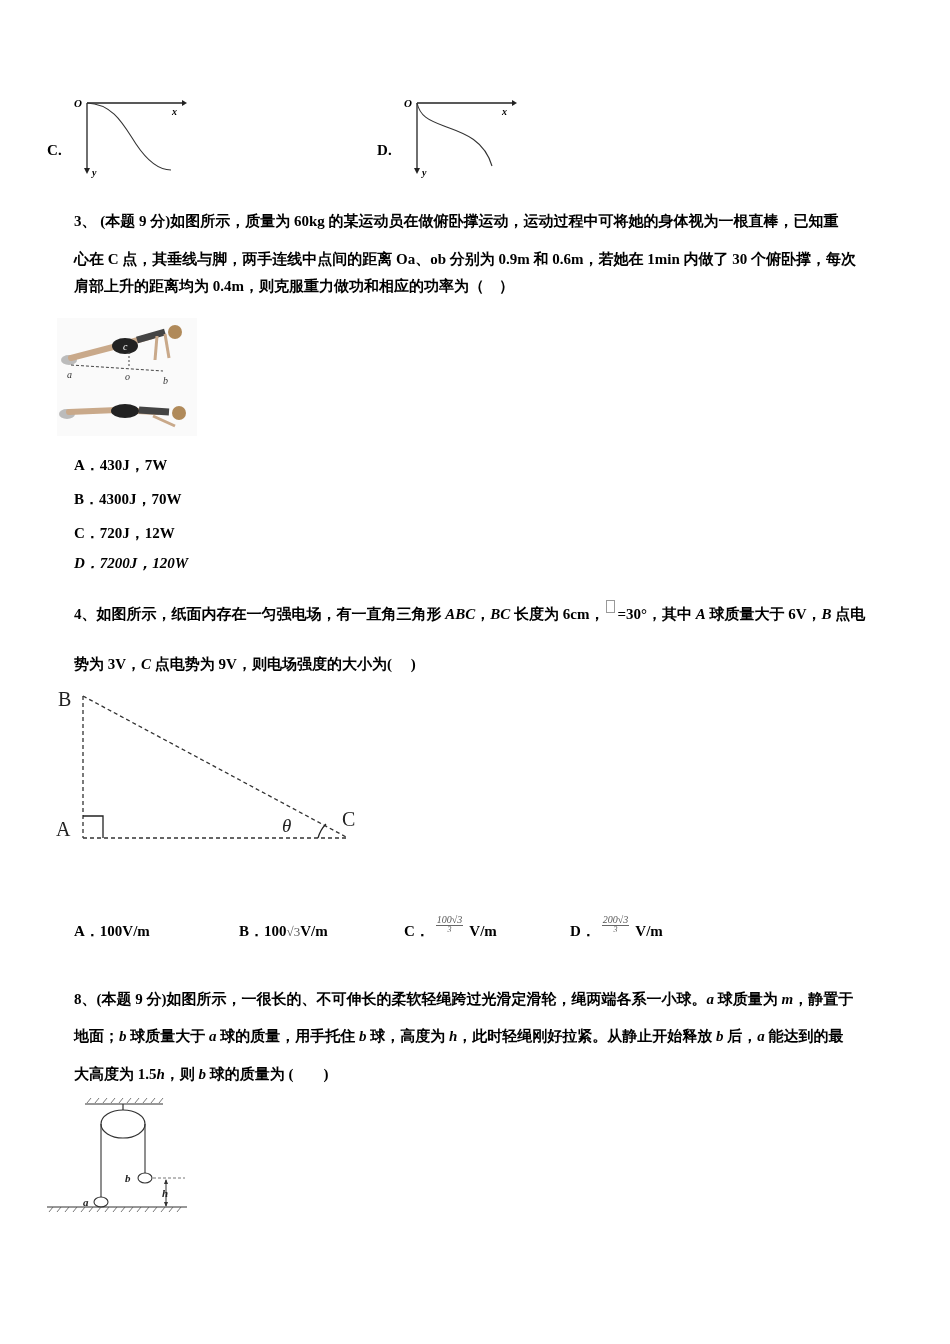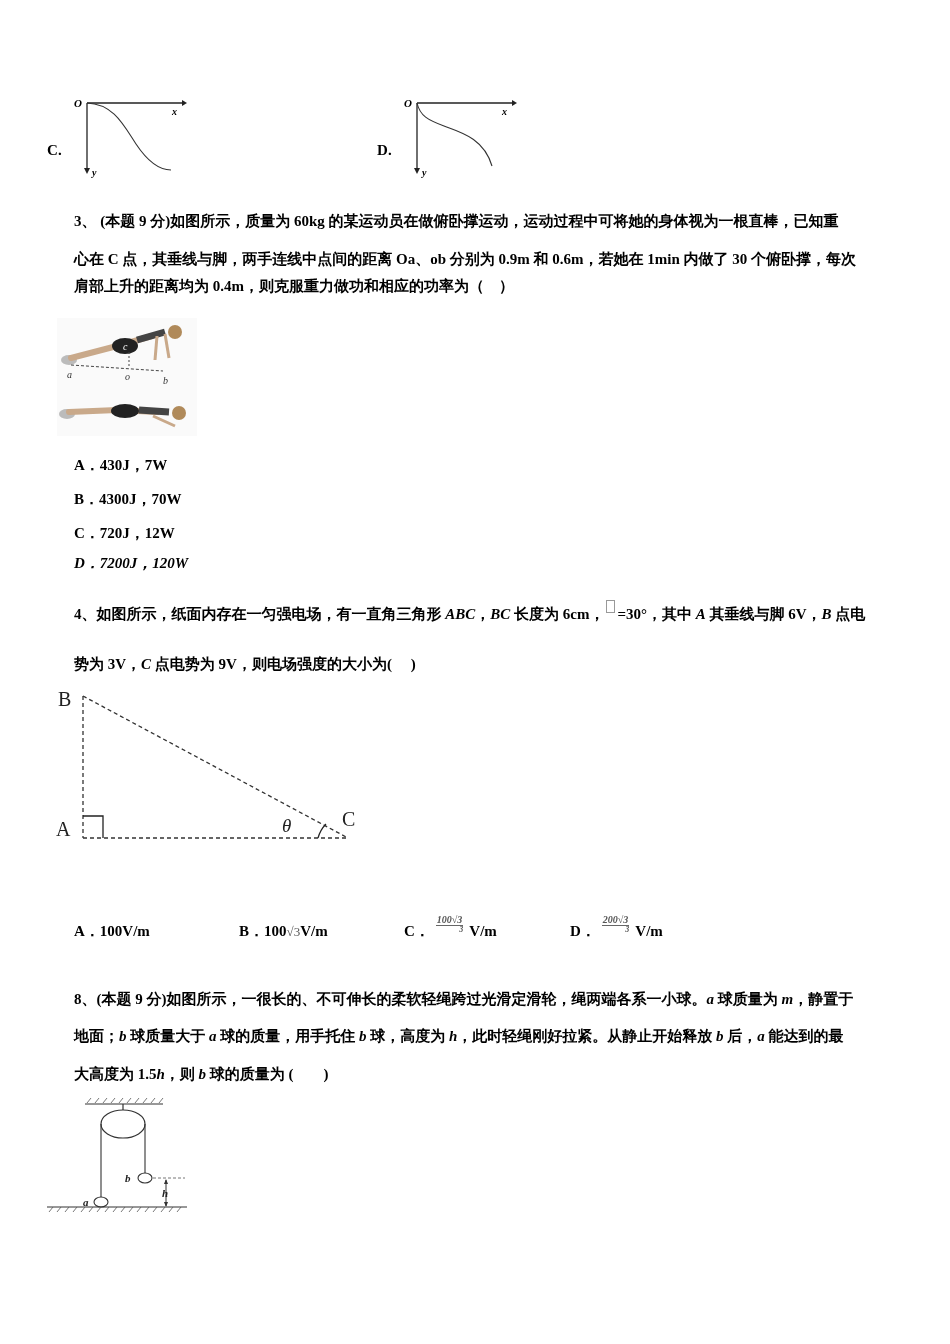--- a/index.html
+++ b/index.html
@@ -4,21 +4,21 @@
 <style>
   html, body { margin: 0; padding: 0; background: #ffffff; }
   body { width: 950px; height: 1344px; position: relative; overflow: hidden;
          font-family: "Liberation Serif", "DejaVu Serif", serif; color: #000; }
   .abs { position: absolute; }
   .txt { font-size: 15px; font-weight: bold; line-height: 1; white-space: nowrap; letter-spacing: 0.2px; }
   .it { font-style: italic; }
   .line { position: absolute; left: 47px; font-size: 15px; font-weight: bold; white-space: nowrap; margin-left: 27px; }
   .opt-label { font-weight: bold; }
   svg { position: absolute; overflow: visible; }
-  .frac { display: inline-block; vertical-align: middle; text-align: right; font-size: 10px; font-style: italic; font-weight: bold; color: #555; line-height: 1.1; margin: 0 6px; position: relative; top: -8px; }
+  .frac { display: inline-block; vertical-align: middle; text-align: center; font-size: 10px; font-style: italic; font-weight: normal; color: #555; line-height: 1.1; margin: 0 6px; position: relative; top: -8px; }
   .frac .num { border-bottom: 1px solid #666; padding: 0 1px; display: block; }
   .frac .den { display: block; font-size: 8px; }
   .sqrt { font-weight: normal; color: #555; font-size: 13px; }
   .missing-glyph { display: inline-block; width: 7px; height: 11px; border: 1px solid #999; position: relative; top: -6px; margin: 0 2px; }
 </style>
 </head>
 <body>
 
 <div>
   <span class="abs txt" style="left:47px;top:143px;">C.</span>
@@ -86,21 +86,21 @@
   <div class="line" style="top:524px;">
     <span class="opt-label">C．</span><span>720J，12W</span>
   </div>
   <div class="line" style="top:554px;font-style:italic;">
     <span class="opt-label">D．</span><span>7200J，120W</span>
   </div>
 </div>
 
 <div>
   <div class="line" style="top:605px;">
-    <span>4、如图所示，纸面内存在一匀强电场，有一直角三角形 </span><span class="it">ABC</span><span>，</span><span class="it">BC</span><span> 长度为 6cm，</span><span class="missing-glyph"></span><span>=30°，其中 </span><span class="it">A</span><span> 其垂线与脚 6V，</span><span class="it">B</span><span> 点电</span>
+    <span>4、如图所示，纸面内存在一匀强电场，有一直角三角形 </span><span class="it">ABC</span><span>，</span><span class="it">BC</span><span> 长度为 6cm，</span><span class="missing-glyph"></span><span>=30°，其中 </span><span class="it">A</span><span> 球质量大于 6V，</span><span class="it">B</span><span> 点电</span>
   </div>
   <div class="line" style="top:655px;text-align:center;">
     <span>势为 3V，</span><span class="it">C</span><span> 点电势为 9V，则电场强度的大小为(　 )</span>
   </div>
 
   <svg style="left:50px;top:684px;" width="320" height="165" viewBox="0 0 320 165">
     <line x1="33" y1="12" x2="33" y2="154" stroke="#333" stroke-width="1.3" stroke-dasharray="4,3"></line>
     <line x1="33" y1="154" x2="298" y2="154" stroke="#333" stroke-width="1.3" stroke-dasharray="4,3"></line>
     <line x1="33" y1="12" x2="298" y2="154" stroke="#333" stroke-width="1.3" stroke-dasharray="4,3"></line>
     <polyline points="33,132 53,132 53,154" fill="none" stroke="#222" stroke-width="1.3"></polyline>

